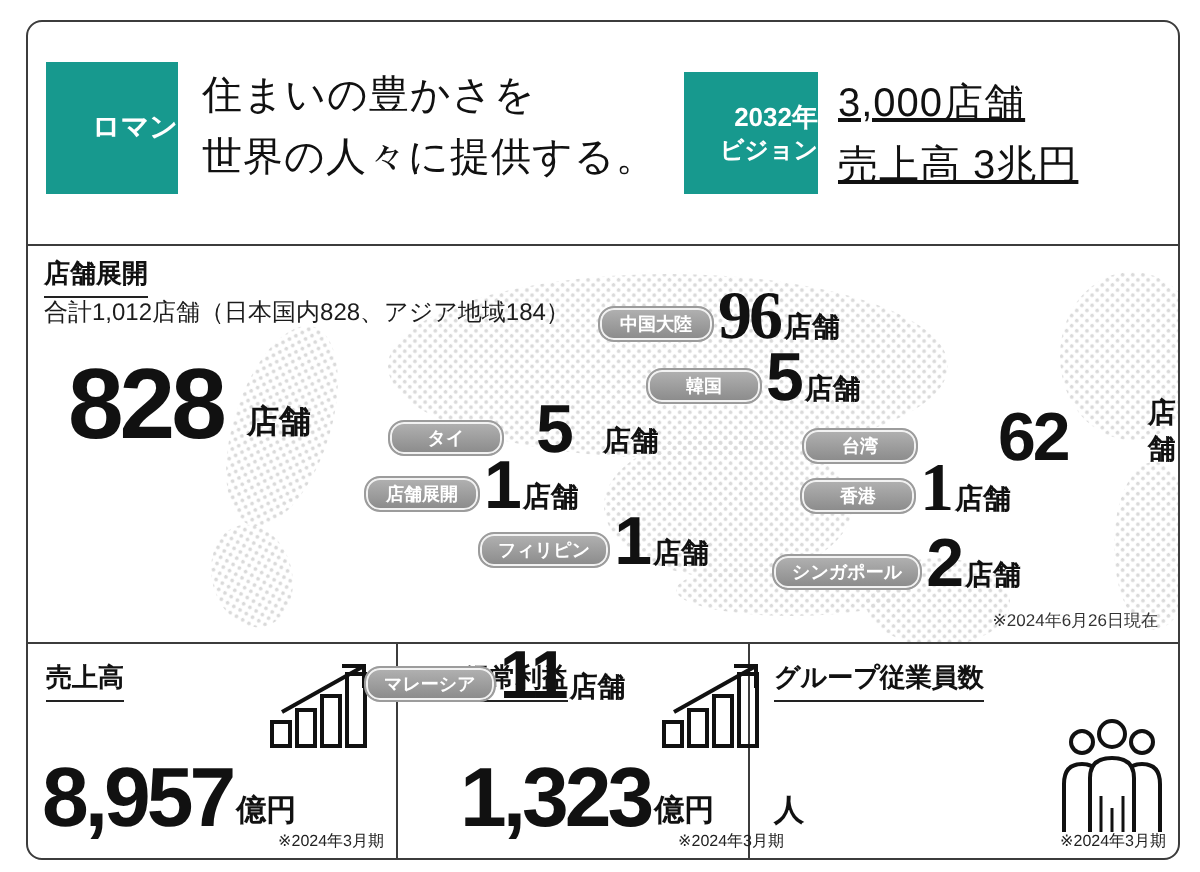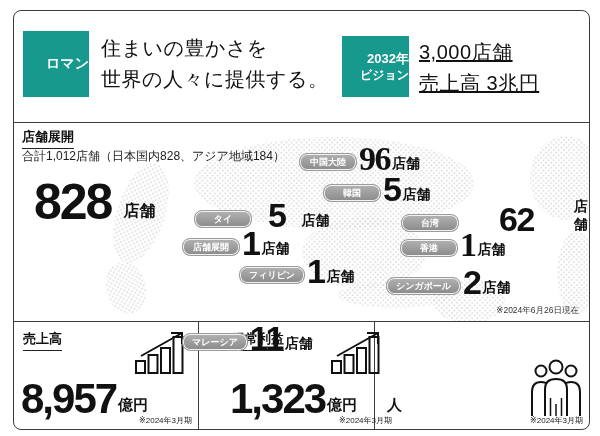--- a/index.html
+++ b/index.html
@@ -200,20 +200,21 @@
       </g>
     </svg>
     <div class="numrow">
       <span class="num">1,323</span>
       <span class="unit">億円</span>
     </div>
     <span class="note">※2024年3月期</span>
   </div>
 
   <div class="metric m2">
+    <span class="title" style="left:12px">グループ従業員数</span>
     <svg class="icon-people" width="52" height="60" viewBox="0 0 52 60">
       <g stroke="#111" stroke-width="2" fill="#fff">
         <circle cx="11" cy="13" r="5.5"></circle>
         <path d="M2 58 L2 34 Q2 24 11 24 Q20 24 20 34 L20 58"></path>
         <circle cx="41" cy="13" r="5.5"></circle>
         <path d="M32 58 L32 34 Q32 24 41 24 Q50 24 50 34 L50 58"></path>
         <circle cx="26" cy="9" r="6.5"></circle>
         <path d="M15 58 L15 31 Q15 21 26 21 Q37 21 37 31 L37 58"></path>
       </g>
       <g stroke="#111" stroke-width="1.5">

